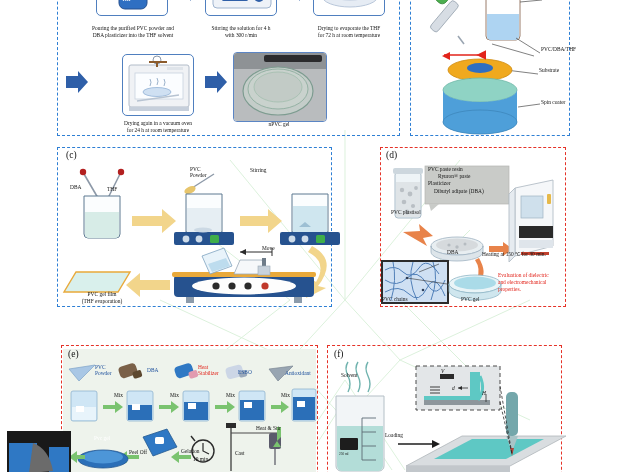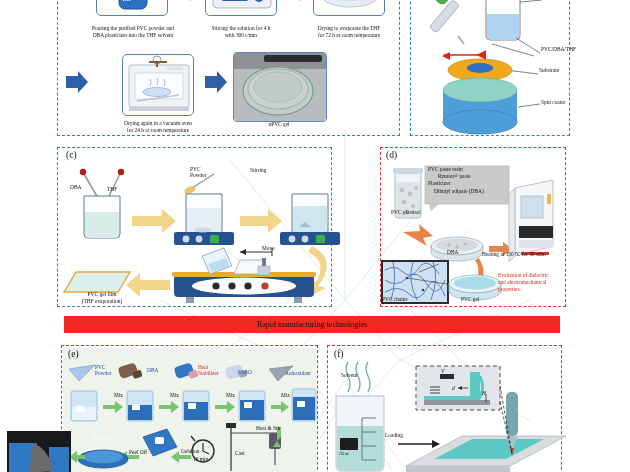--- a/index.html
+++ b/index.html
@@ -388,23 +388,20 @@
   <div class="lab" style="left:447px;top:249px;">DBA</div>
   <div class="lab" style="left:482px;top:250px;">Heating at 150 ℃ for 30 min.</div>
   <div class="lab" style="left:382px;top:296px;">PVC chains</div>
   <div class="lab" style="left:461px;top:296px;">PVC gel</div>
   <div class="lab red" style="left:498px;top:272px;line-height:7.2px;">
     <div>Evaluation of dielectric</div>
     <div>and electromechanical</div>
     <div>properties.</div>
   </div>
 
-  <div class="banner" style="left:64px;top:316px;width:496px;height:17px;">
-    <span>Rapid manufacturing technologies</span>
-  </div>
 
   <div class="panel red" style="left:61px;top:345px;width:257px;height:140px;"></div>
   <div style="position:absolute;left:63px;top:349px;width:253px;height:134px;background:#eef3ec;"></div>
   <div class="plabel" style="left:68px;top:349px;">(e)</div>
 
   <svg style="position:absolute;left:63px;top:355px;" width="253" height="117" viewBox="0 0 253 117">
 
     <g>
       <path d="M6 14 l26 -4 l-16 16 z" fill="#a9c7e5" stroke="#7ea4c8" stroke-width=".7"></path>
     </g>

